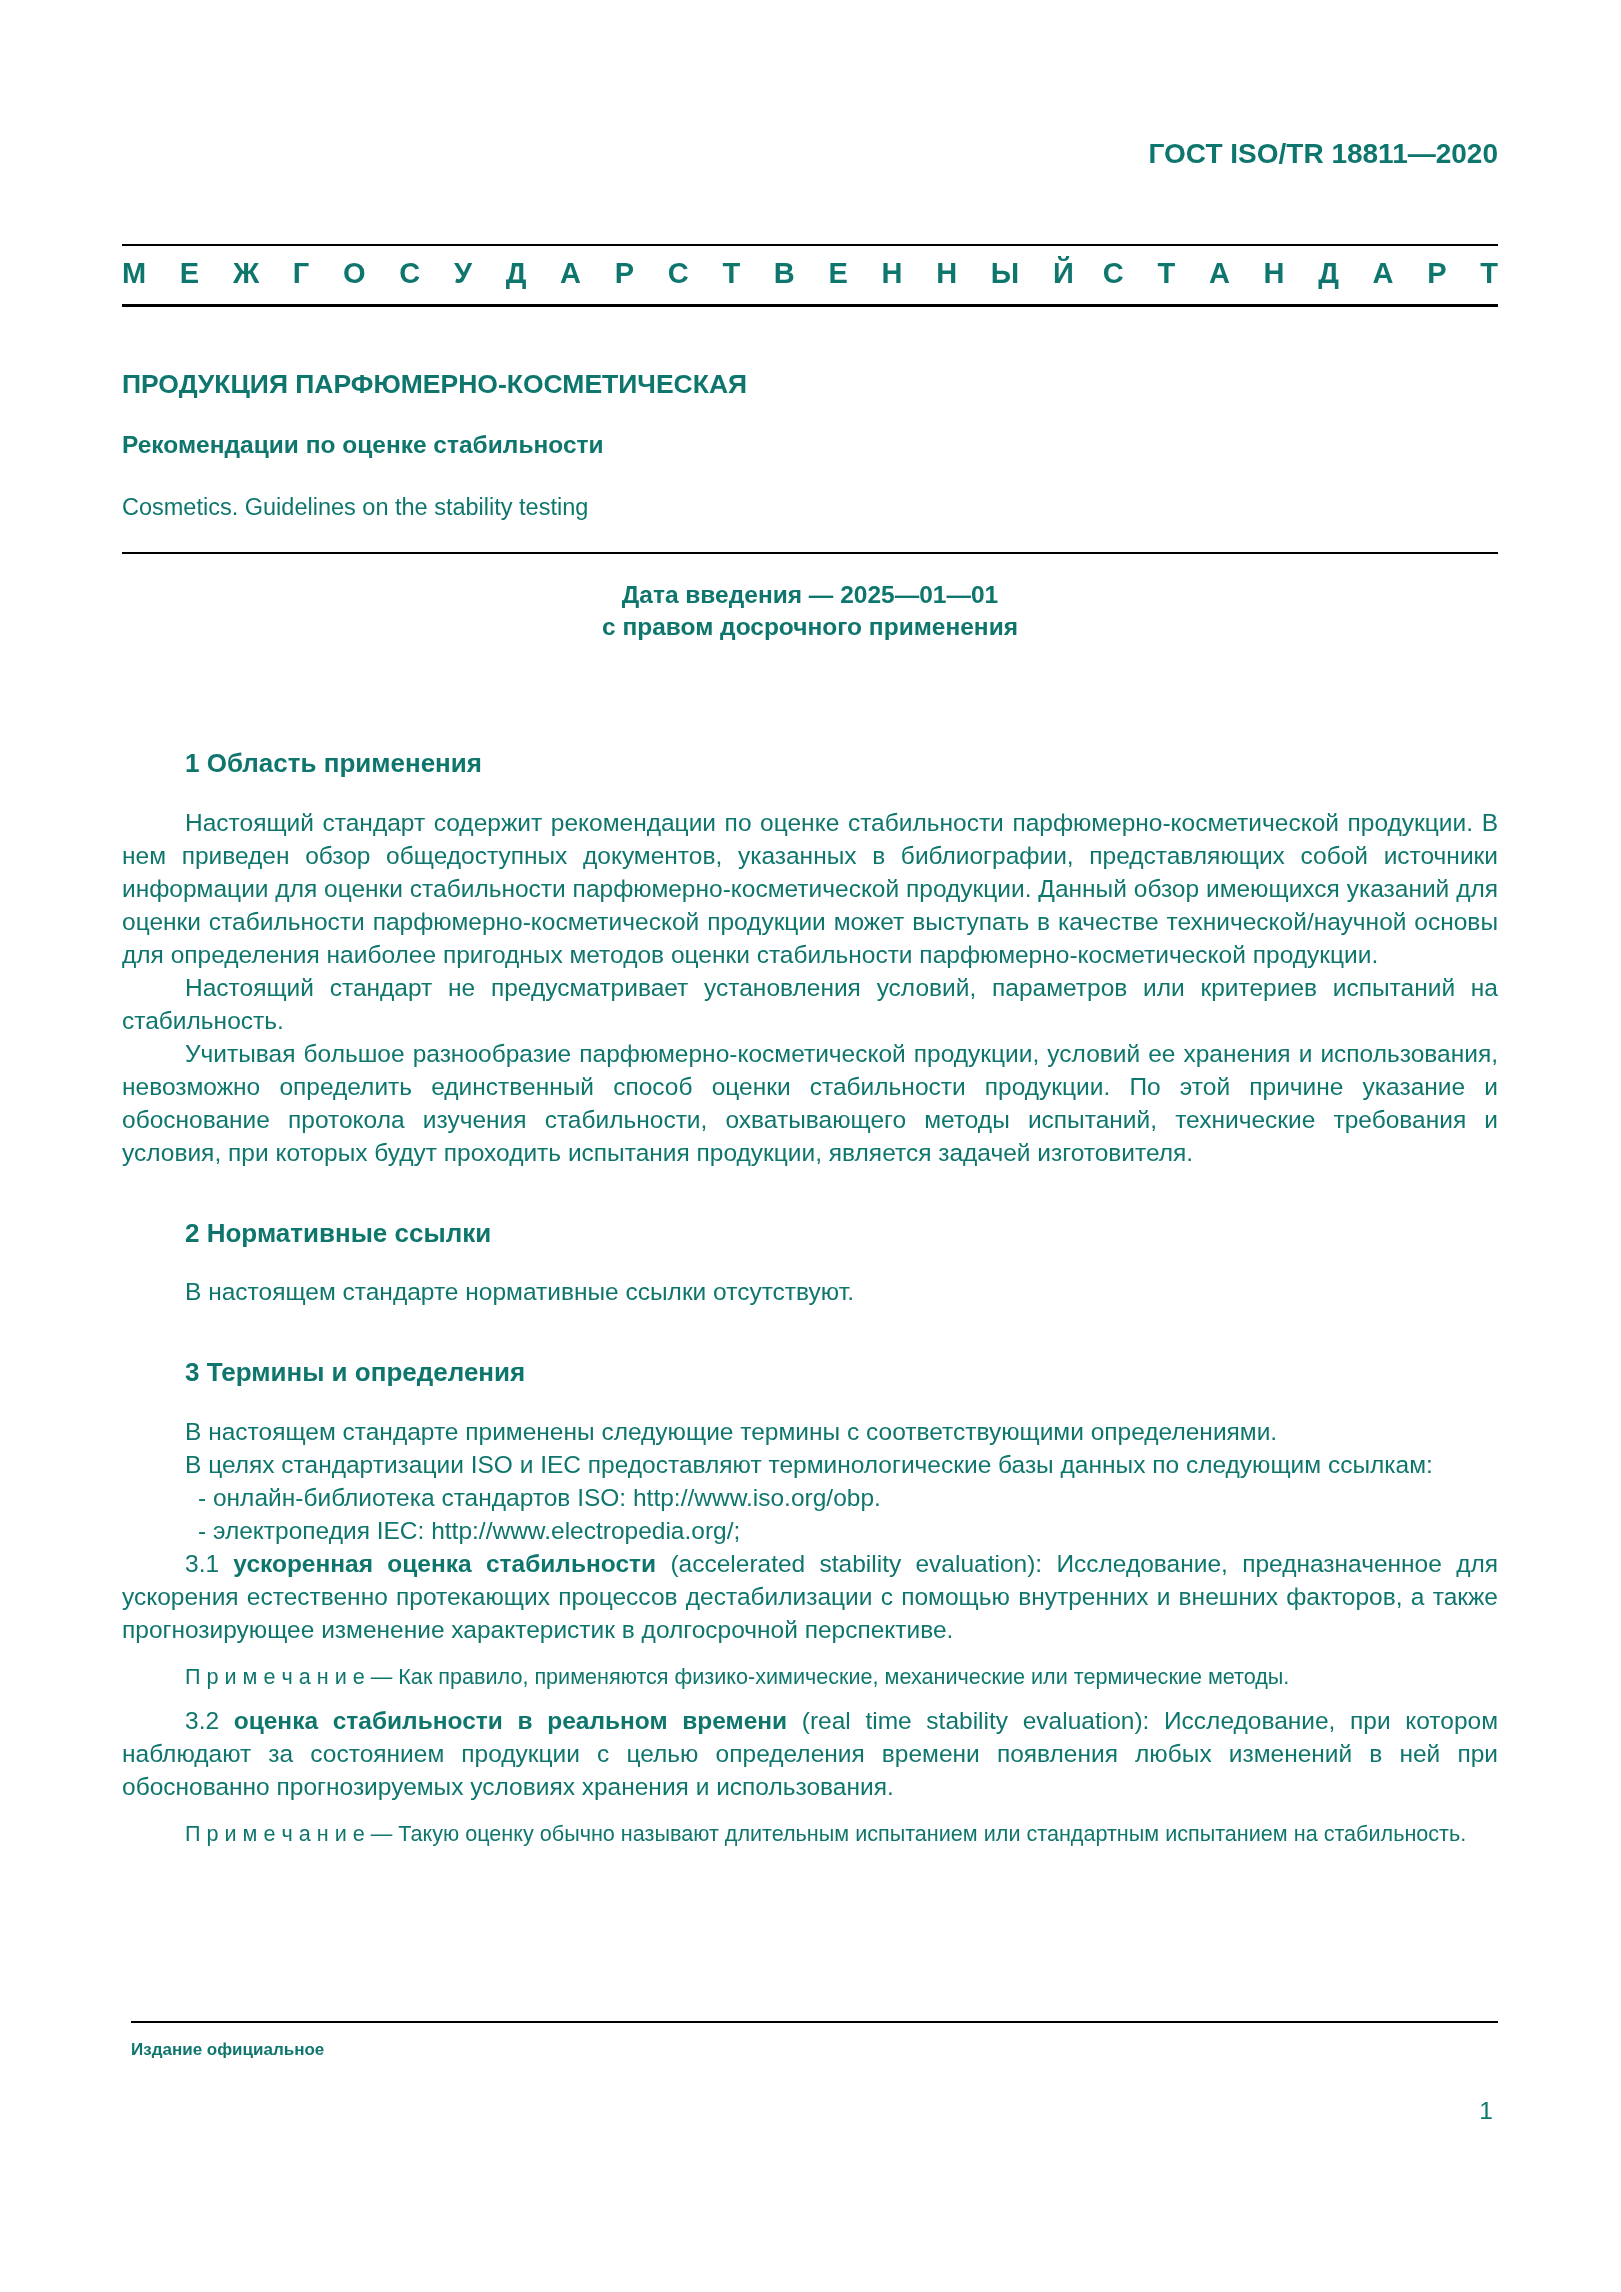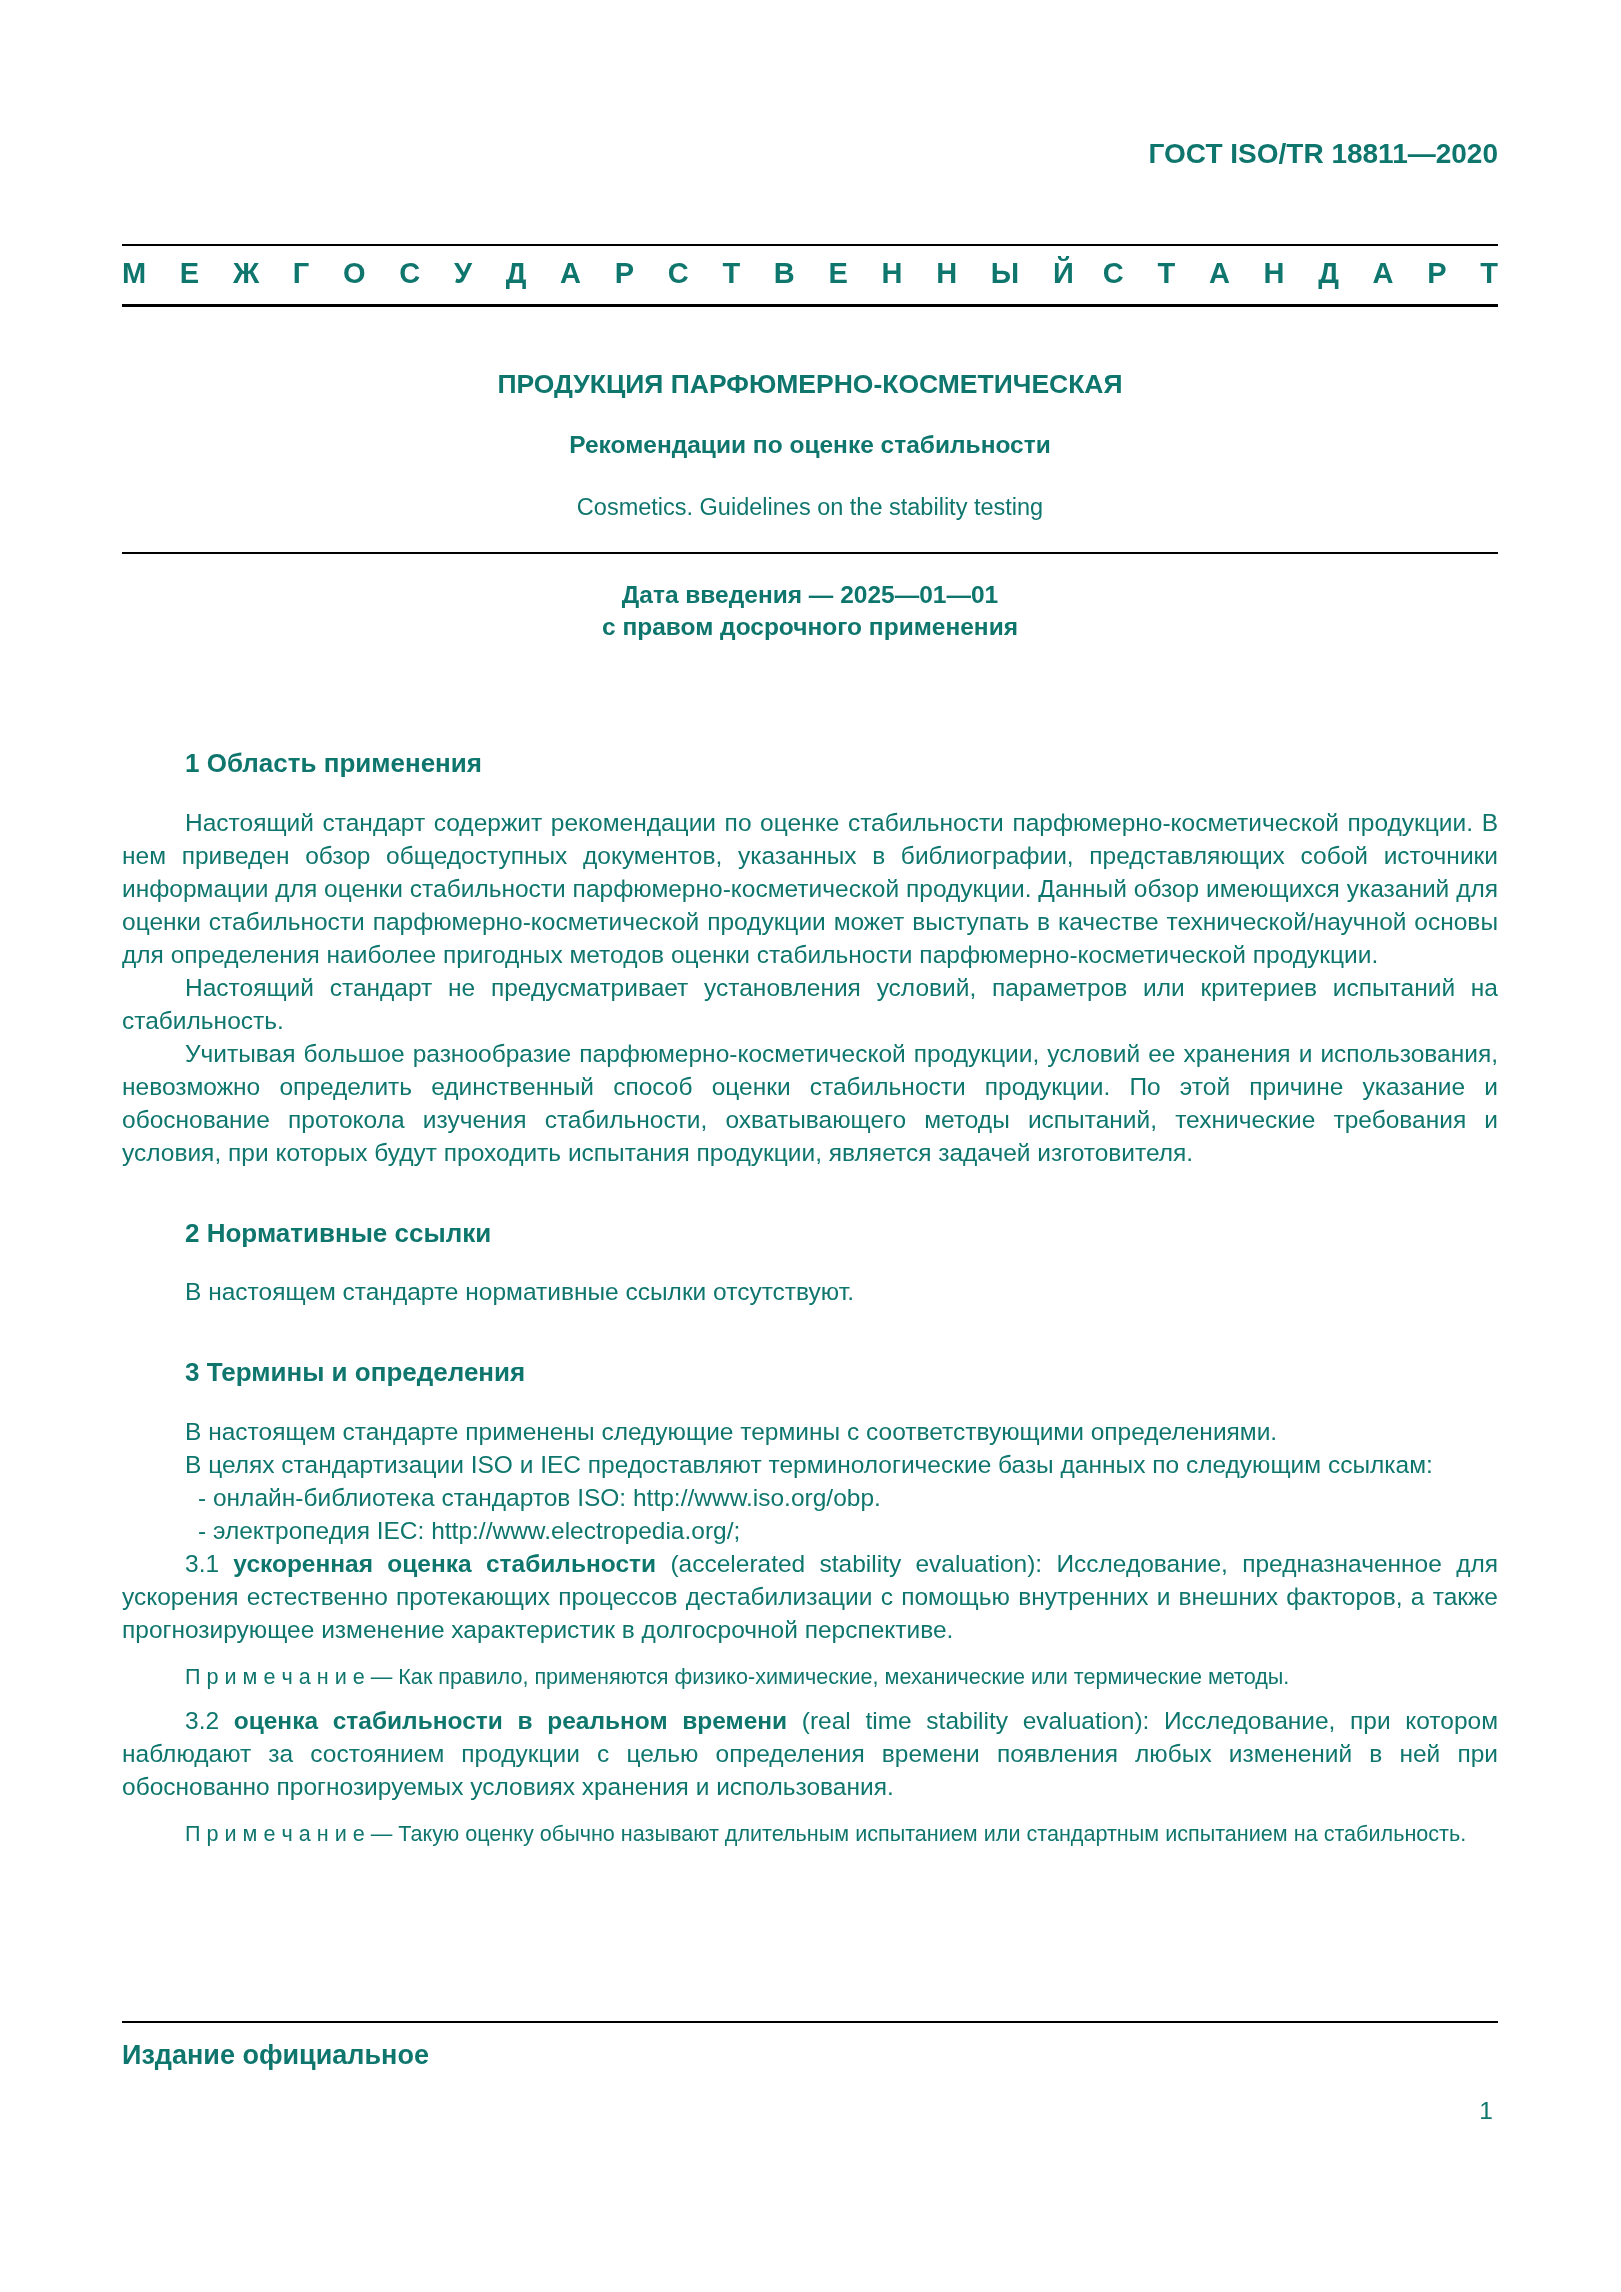--- a/index.html
+++ b/index.html
@@ -32,21 +32,21 @@
   }
   .standard-type {
     font-weight: bold;
     font-size: 29px;
     line-height: 35px;
     text-align: justify;
     text-align-last: justify;
     white-space: normal;
   }
   .title-block {
-    text-align: center;
+    text-align: left;
     margin-top: 61px;
   }
   .title-ru {
     font-weight: bold;
     font-size: 26.5px;
     line-height: 33px;
   }
   .subtitle-ru {
     font-weight: bold;
     font-size: 24.5px;
@@ -94,27 +94,27 @@
   .note {
     font-size: 21.6px;
     line-height: 29px;
     text-align: justify;
     text-indent: 63px;
     margin: 15.7px 0 13.7px 0;
   }
   .term-name { font-weight: bold; }
   .footer-block {
     position: absolute;
-    left: 122px;
+    left: 131px;
     right: 123px;
     top: 2021px;
     border-top: 2.9px solid #000;
-    padding-top: 17px;
+    padding-top: 11px;
     font-weight: bold;
-    font-size: 27px;
+    font-size: 17px;
     line-height: 31px;
   }
   .page-number {
     position: absolute;
     right: 128px;
     top: 2096px;
     font-size: 24.5px;
     line-height: 29px;
   }
 </style>

